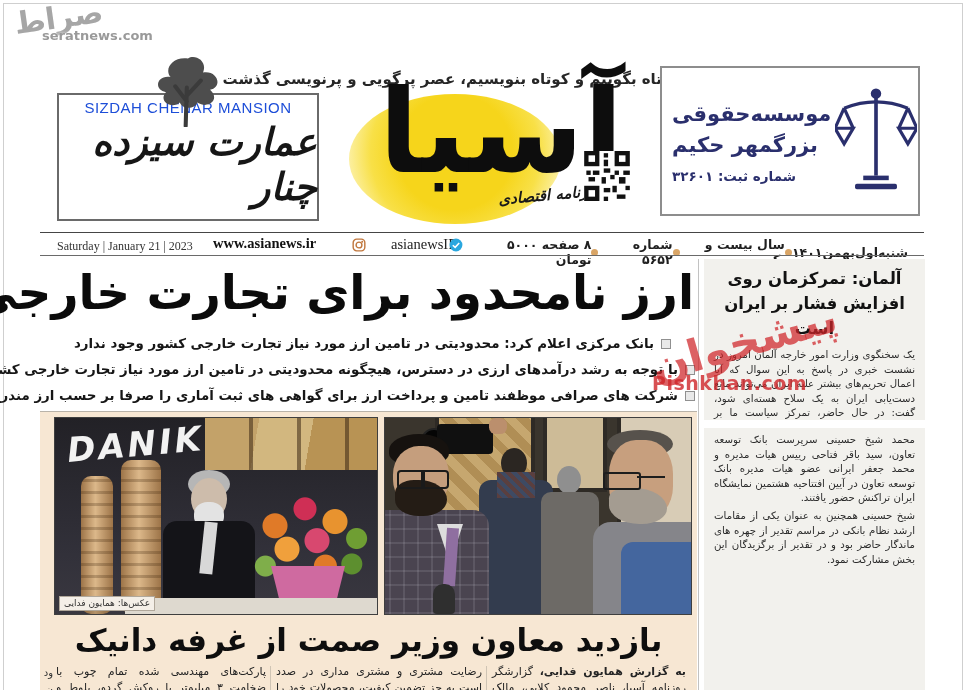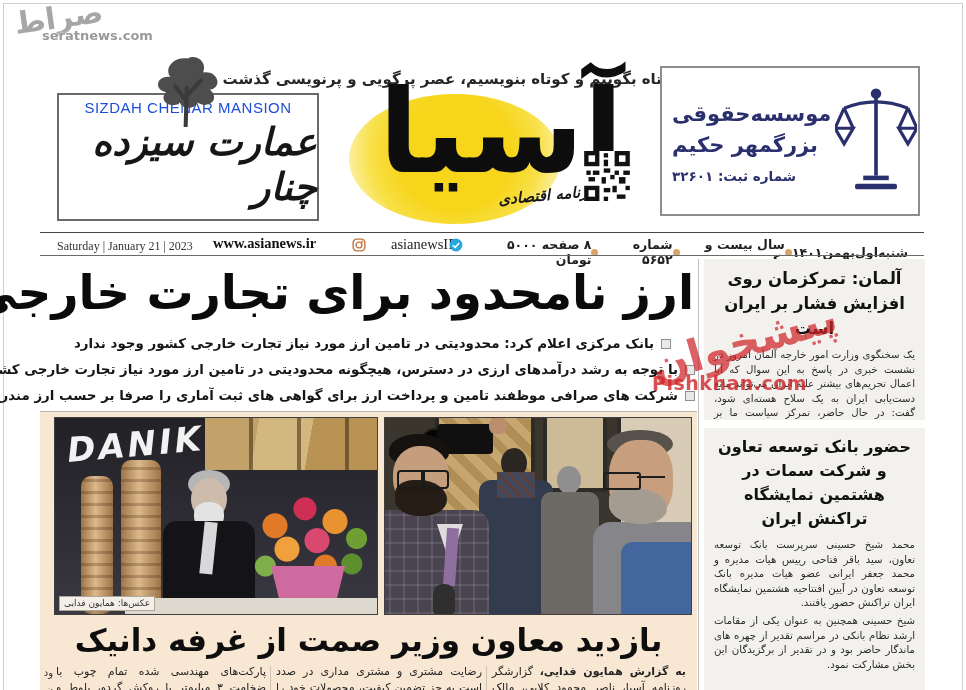--- a/index.html
+++ b/index.html
@@ -326,21 +326,20 @@
       <div>ن</div>
     </div>
   </div>
 
   <div id="sidebar-divider"></div>
   <div id="sb-art1" class="sb-article">
     <h2>آلمان: تمرکزمان روی افزایش فشار بر ایران است</h2>
     <p>یک سخنگوی وزارت امور خارجه آلمان امروز در نشست خبری در پاسخ به این سوال که آیا اعمال تحریم‌های بیشتر علیه ایران می‌تواند مانع دست‌یابی ایران به یک سلاح هسته‌ای شود، گفت: در حال حاضر، تمرکز سیاست ما بر افزایش فشار بر رژیم ایران است.</p>
   </div>
   <div id="sb-art2" class="sb-article">
-    <h2>حضور بانک توسعه تعاون و شرکت سمات در هشتمین نمایشگاه تراکنش ایران</h2>
     <p>محمد شیخ حسینی سرپرست بانک توسعه تعاون، سید باقر فتاحی رییس هیات مدیره و محمد جعفر ایرانی عضو هیات مدیره بانک توسعه تعاون در آیین افتتاحیه هشتمین نمایشگاه ایران تراکنش حضور یافتند.</p>
     <p>شیخ حسینی همچنین به عنوان یکی از مقامات ارشد نظام بانکی در مراسم تقدیر از چهره های ماندگار حاضر بود و در تقدیر از برگزیدگان این بخش مشارکت نمود.</p>
 
   </div>
 
   <div id="pishkhan-wm">
     <div id="pish-fa">پیشخوان</div>
     <div id="pish-en">Pishkhan.com</div>
   </div>
 </div>

